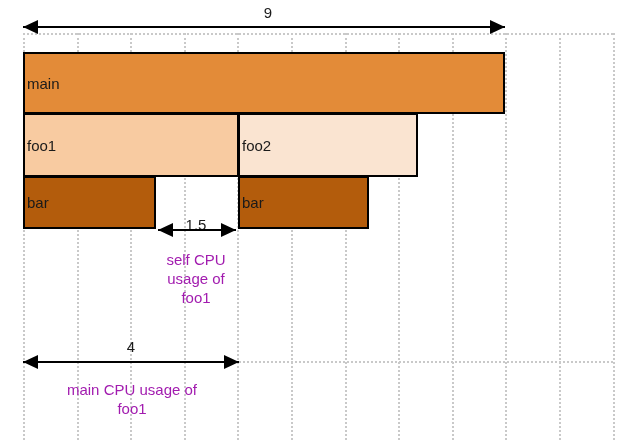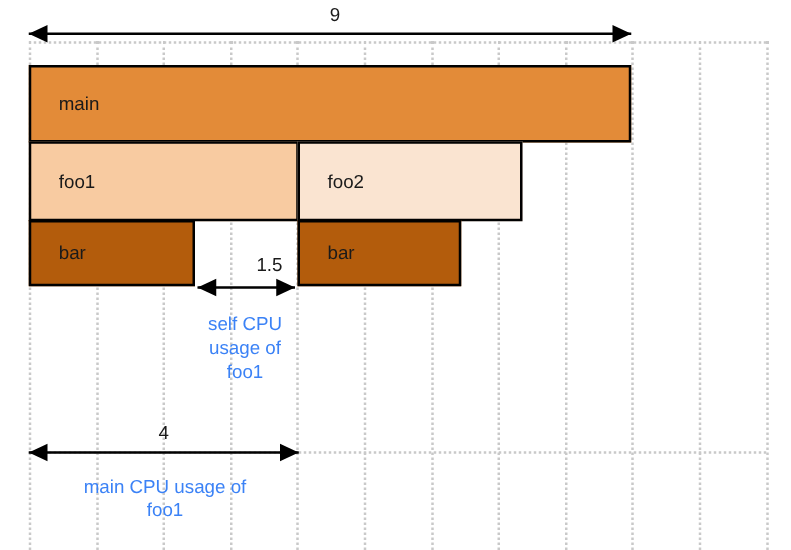--- a/index.html
+++ b/index.html
@@ -20,21 +20,21 @@
     pointer-events:none;
   }
 
   
   .frame{
     position:absolute;box-sizing:border-box;
     border:2px solid #000000;
     display:flex;align-items:center;
   }
   .frame .flabel{
-    font-size:15px;color:#1a1a1a;padding-left:22px;
+    font-size:15px;color:#1a1a1a;padding-left:2px;
     white-space:nowrap;line-height:1;
   }
 
   
   .arrow{position:absolute;height:0;}
   .arrow .shaft{
     position:absolute;left:0;right:0;top:0;
     border-top:2px solid #000000;
   }
   .arrow .head{
@@ -44,21 +44,21 @@
   }
   .arrow .head.left{left:0;border-right:15px solid #000000;}
   .arrow .head.right{right:0;border-left:15px solid #000000;}
 
   
   .dimnum{
     position:absolute;font-size:15px;color:#1a1a1a;
     text-align:center;line-height:1;white-space:nowrap;
   }
   .caption{
-    position:absolute;font-size:15px;color:#3b82f6;
+    position:absolute;font-size:15px;color:#a21caf;
     text-align:center;line-height:1.25;
   }
 </style>
 </head>
 <body>
 
 <div id="stage">
 
   <div id="grid-layer">
       <div class="gridline" style="left: 23px; top: 33px; height: 407px;"></div>
@@ -98,21 +98,21 @@
     <span class="flabel">bar</span>
   </div>
 
   <div class="dimnum" style="left:238px;top:5px;width:60px;">9</div>
   <div class="arrow" style="left:23px;top:26px;width:482px;">
     <div class="shaft"></div>
     <div class="head left"></div>
     <div class="head right"></div>
   </div>
 
-  <div class="dimnum" style="left:166px;top:205px;width:60px;text-align:right;">1.5</div>
+  <div class="dimnum" style="left:166px;top:217px;width:60px;text-align:center;">1.5</div>
   <div class="arrow" style="left:158px;top:229px;width:78px;">
     <div class="shaft"></div>
     <div class="head left"></div>
     <div class="head right"></div>
   </div>
   <div class="caption" style="left:136px;top:251px;width:120px;">
     <div>self CPU</div>
     <div>usage of</div>
     <div>foo1</div>
   </div>

